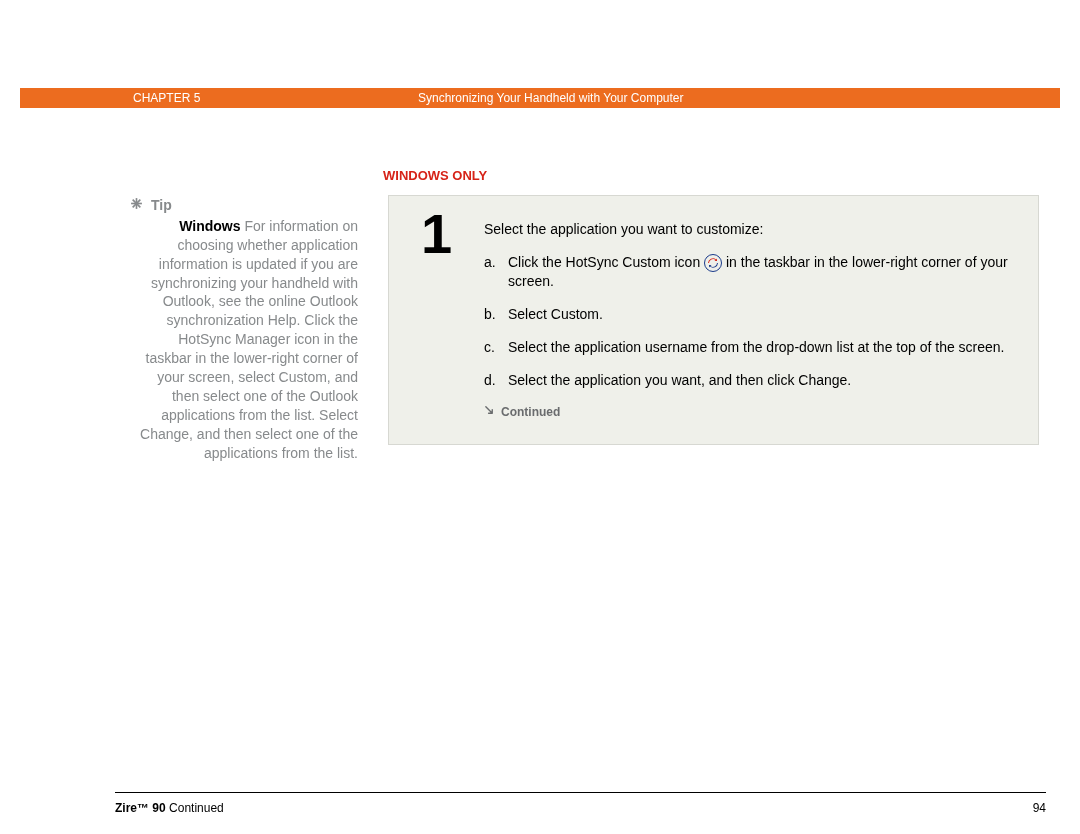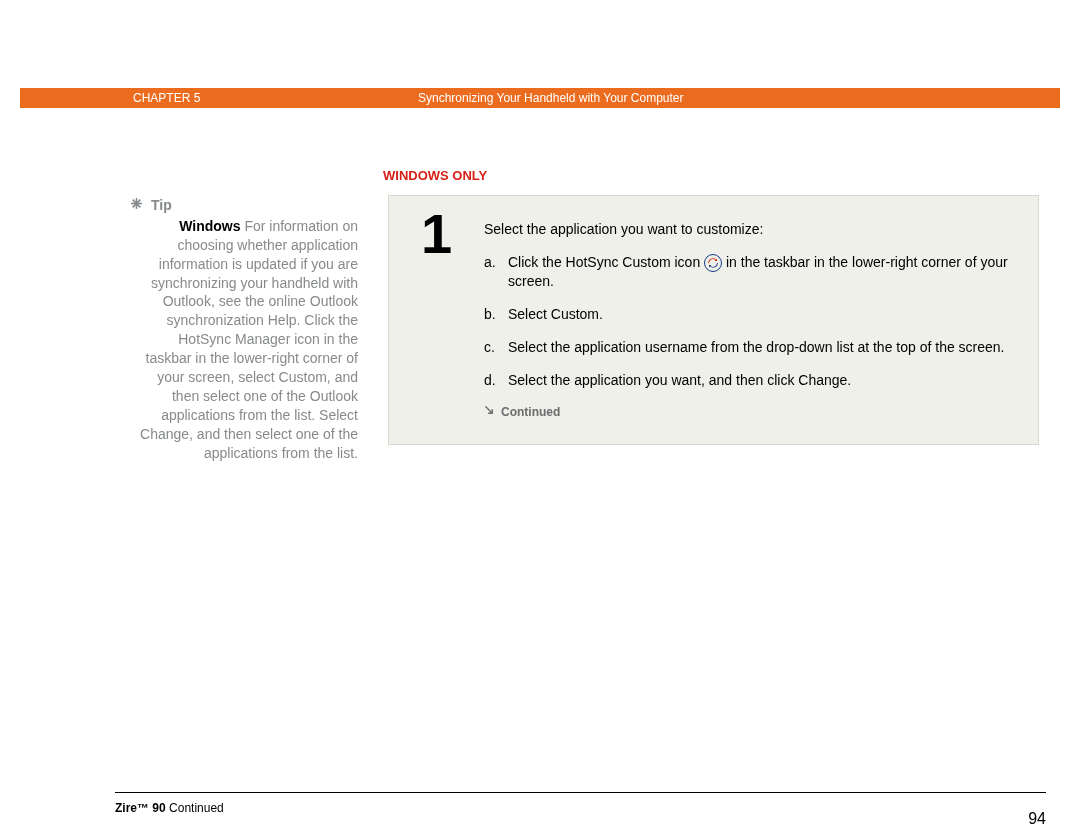--- a/index.html
+++ b/index.html
@@ -21,21 +21,21 @@
   .sub{display:flex;margin:0 0 14px 0;}
   .sub .lbl{width:24px;flex:none;}
   .sub .txt{flex:1;}
   .continued{display:flex;align-items:center;gap:6px;color:#6A6C6E;font-weight:bold;font-size:12px;margin-top:6px;}
   .arrow{width:11px;height:11px;}
   .hotsync{display:inline-flex;align-items:center;justify-content:center;width:16px;height:16px;border:1px solid #1A3A8A;border-radius:50%;vertical-align:middle;}
   .hotsync svg{width:12px;height:12px;}
   .footer-line{position:absolute;left:115px;right:34px;top:792px;border-top:1px solid #000;}
   .footer-left{position:absolute;left:115px;top:800px;font-size:12px;}
   .footer-left b{font-weight:bold;}
-  .footer-right{position:absolute;right:34px;top:800px;font-size:16px;margin-top:8px;}
+  .footer-right{position:absolute;right:34px;top:800px;font-size:12px;}
 </style>
 </head>
 <body>
 
 <div class="page">
 
   <div class="header-bar">
     <span class="header-left">CHAPTER 5</span>
     <span class="header-right">Synchronizing Your Handheld with Your Computer</span>
   </div>

